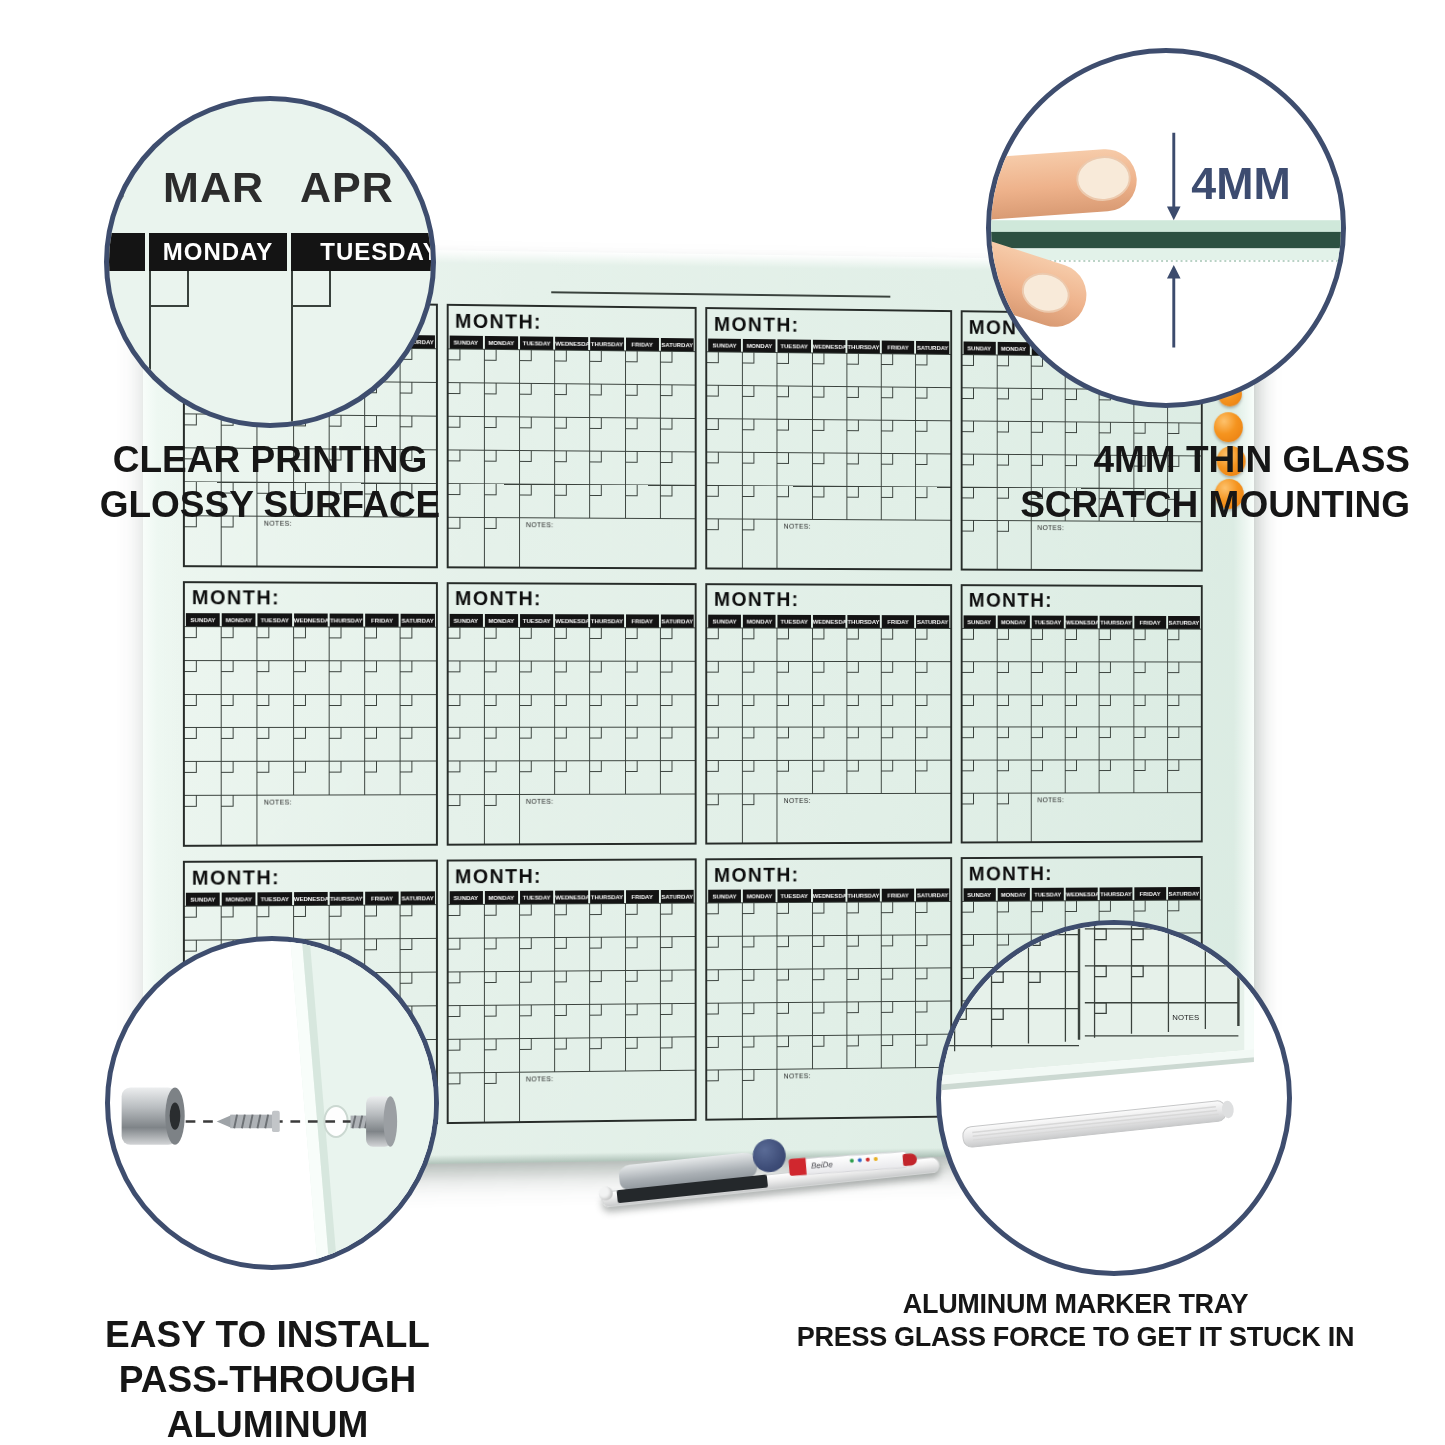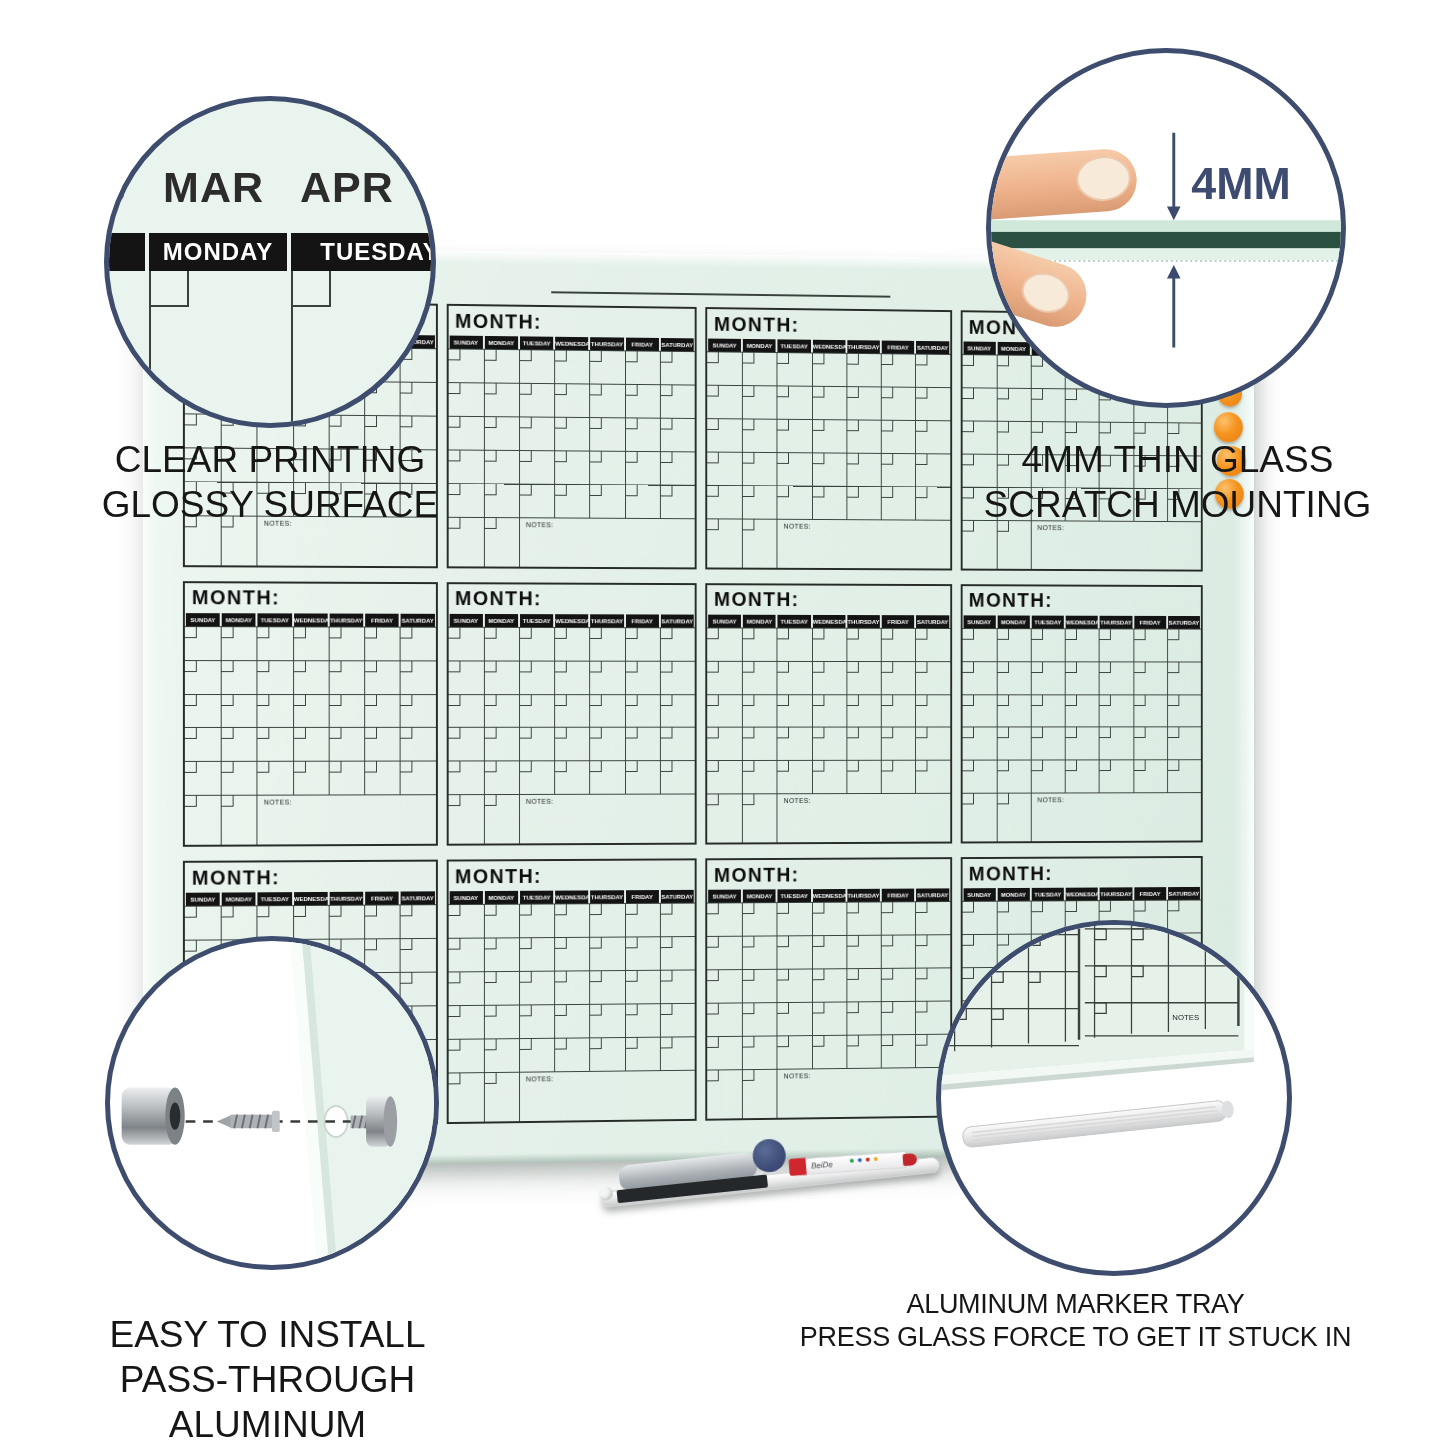--- a/index.html
+++ b/index.html
@@ -98,25 +98,25 @@
     font-weight:bold;font-size:24px;display:flex;align-items:center;justify-content:center;
     letter-spacing:1px;white-space:nowrap;overflow:hidden;}
   .tl-bar-partial{left:-38px;width:74px;}
   .tl-bar-monday{left:40px;width:138px;}
   .tl-bar-tuesday{left:182px;width:178px;}
   .tl-vline{position:absolute;top:170px;bottom:0;width:2px;background:#39413c;}
   .tl-datebox{position:absolute;top:170px;width:38px;height:36px;
     border-right:2px solid #39413c;border-bottom:2px solid #39413c;}
 
   
-  .caption{position:absolute;z-index:6;text-align:center;font-weight:normal;color:#161616;
+  .caption{position:absolute;z-index:6;text-align:center;font-weight:bold;color:#161616;
     line-height:1.22;}
   .caption span{display:block;}
   .cap-tl{left:55px;top:437px;width:430px;font-size:37px;}
-  .cap-tr{left:945px;top:437px;width:465px;font-size:37px;}
+  .cap-tr{left:945px;top:437px;width:465px;font-size:37px;text-align:right;}
   .cap-bl{left:30px;top:1288px;width:475px;font-size:37px;margin-top:24px;}
   .cap-br{left:733px;top:1288px;width:685px;font-size:27px;letter-spacing:-0.3px;}
 </style>
 </head>
 <body>
 
 <div class="stage">
 
   <div class="board">
     <div class="year-line"></div>

